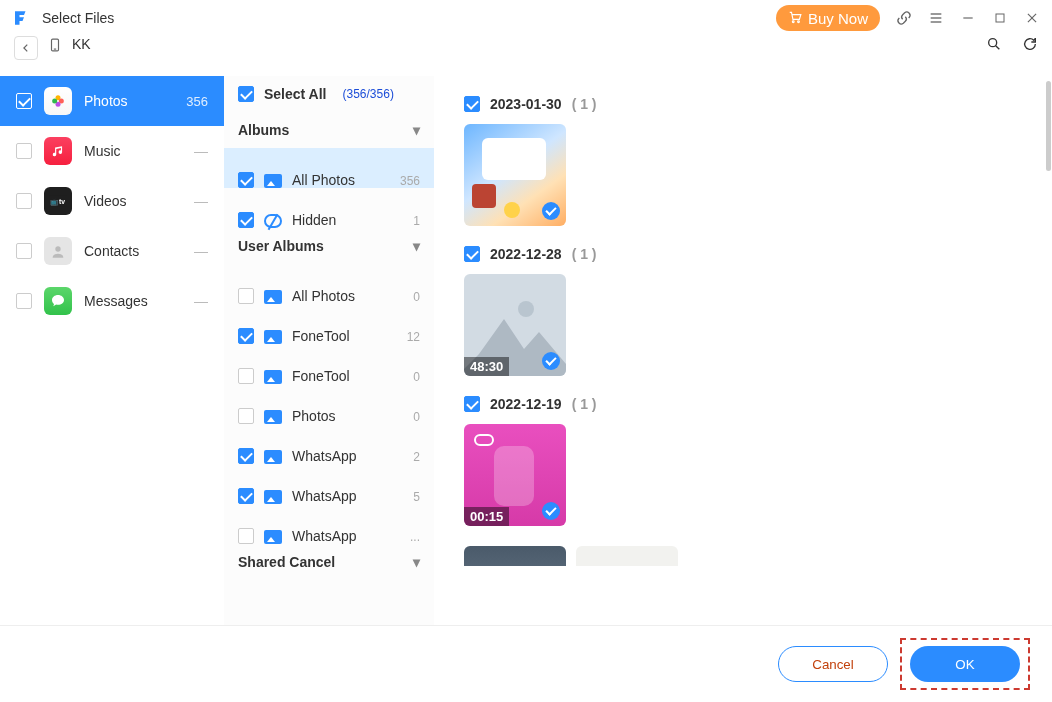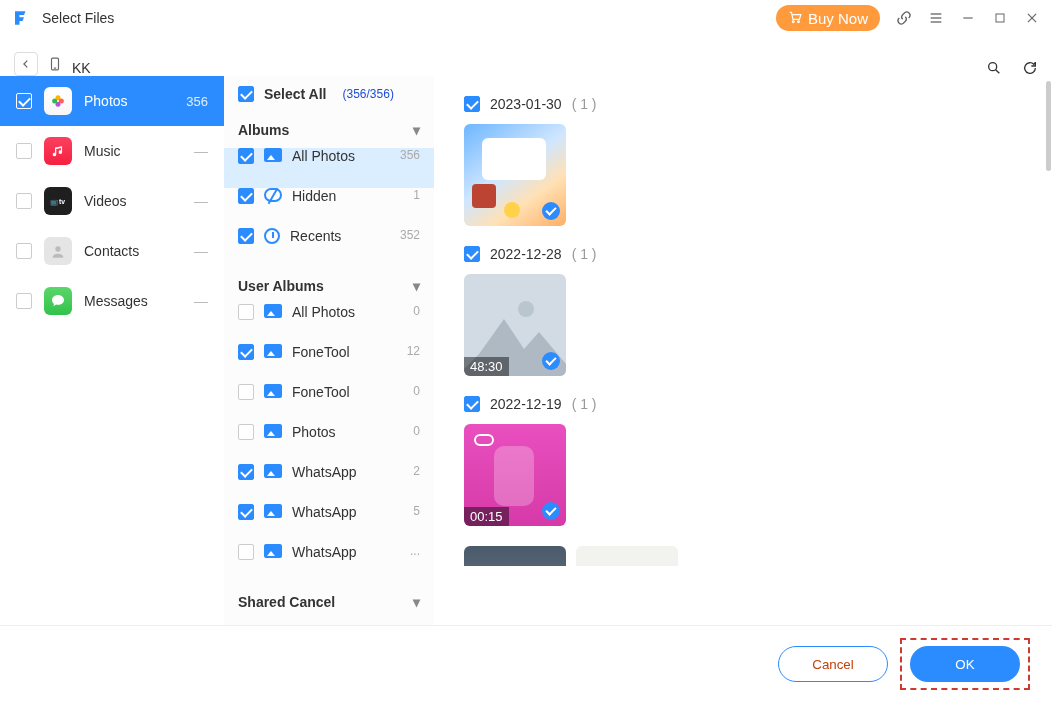--- a/index.html
+++ b/index.html
@@ -2,48 +2,48 @@
 <html><head>
 <meta charset="utf-8">
 <style>
   * { margin:0; padding:0; box-sizing:border-box; font-family:-apple-system,BlinkMacSystemFont,"Segoe UI",Arial,sans-serif; }
   body { width:1052px; height:702px; background:#fff; overflow:hidden; font-size:14px; color:#333; }
   .titlebar { display:flex; align-items:center; height:36px; padding:0 12px; gap:12px;justify-content:center; }
   .titlebar-right { margin-left:auto; display:flex; align-items:center; gap:16px; }
   .logo-f { width:18px; height:18px; display:flex; align-items:center; }
   .buy-now { background:#ff9a3d; color:#fff; border-radius:14px; height:26px; display:flex; align-items:center; gap:6px; padding:0 12px; font-size:15px; cursor:pointer; }
   .win-icon { width:16px; height:16px; display:flex; align-items:center; justify-content:center; cursor:pointer; color:#666; }
-  .toolbar2 { display:flex; align-items:flex-end; height:40px; padding:0 14px; gap:10px; }
+  .toolbar2 { display:flex; align-items:flex-start; height:40px; padding:0 14px; gap:10px; }
   .back-btn { width:24px; height:24px; border:1px solid #ddd; border-radius:4px; display:flex; align-items:center; justify-content:center; cursor:pointer; }
   .tb-right { margin-left:auto; display:flex; gap:20px; }
   .main { display:flex; height:549px; }
   .sidebar { width:224px; }
   .cat { height:50px; display:flex; align-items:center; padding:0 16px; gap:12px; cursor:pointer; }
   .cat.active { background:#2b8cff; color:#fff; }
   .cat .count { margin-left:auto; font-size:13px; opacity:0.85; }
   .cat .dash { margin-left:auto; color:#bbb; }
   .chk { width:16px; height:16px; border:1px solid #ccc; border-radius:2px; flex-shrink:0; display:flex; align-items:center; justify-content:center; background:#fff; cursor:pointer; }
   .chk.checked { background:#2b8cff; border-color:#2b8cff; }
   .chk.checked::after { content:""; width:9px; height:5px; border-left:2px solid #fff; border-bottom:2px solid #fff; transform:rotate(-45deg); margin-top:-2px; }
   .cat.active .chk { border-color:#fff; }
   .app-icon { width:28px; height:28px; border-radius:6px; display:flex; align-items:center; justify-content:center; flex-shrink:0; }
   .filter-col { width:210px; background:#fcfcfc; overflow:hidden; }
   .filter-head { display:flex; align-items:center; padding:10px 14px; gap:10px; font-weight:600; color:#333; }
   .filter-head .sub { margin-left:6px; color:#1d4ed8; font-weight:400; font-size:12px; }
   .chev-wrap { margin-left:auto; color:#888; cursor:pointer; }
-  .album-row { display:flex; align-items:flex-start; height:40px; padding:0 14px; gap:10px; cursor:pointer; }
+  .album-row { display:flex; align-items:flex-end; height:40px; padding:0 14px; gap:10px; cursor:pointer; }
   .album-row.selected { background:#dbeeff; }
   .album-row .pic-icon { width:18px; height:14px; background:#2b8cff; border-radius:2px; position:relative; flex-shrink:0; }
   .album-row .pic-icon::after { content:""; position:absolute; bottom:2px; left:3px; width:0;height:0;border-left:4px solid transparent;border-right:4px solid transparent;border-bottom:5px solid #fff; }
   .album-row .cnt { margin-left:auto; color:#aaa; font-size:12px; }
   .hidden-icon { width:18px; height:14px; border-radius:7px; border:2px solid #2b8cff; position:relative; }
   .hidden-icon::after { content:""; position:absolute; left:6px; top:-3px; width:2px; height:18px; background:#2b8cff; transform:rotate(30deg); }
   .recents-icon { width:16px; height:16px; border:2px solid #2b8cff; border-radius:50%; position:relative; }
   .recents-icon::after { content:""; position:absolute; left:6px; top:2px; width:2px; height:6px; background:#2b8cff; }
-  .content { flex:1; padding:10px 30px; overflow:hidden; }
+  .content { flex:1; padding:10px 30px; overflow:hidden;font-weight:bold; }
   .date-row { display:flex; align-items:center; gap:10px; margin-top:10px; margin-bottom:12px; }
   .date-row .cnt { color:#999; }
   .thumb-row { display:flex; gap:10px; margin-bottom:20px; }
   .thumb { width:102px; height:102px; background:#d9e4ee; border-radius:6px; position:relative; overflow:hidden; }
   .thumb .badge { position:absolute; right:6px; bottom:6px; width:18px; height:18px; background:#2b8cff; border-radius:50%; display:flex; align-items:center; justify-content:center; }
   .thumb .badge::after { content:""; width:8px; height:4px; border-left:2px solid #fff; border-bottom:2px solid #fff; transform:rotate(-45deg); margin-top:-2px; }
   .thumb .dur { position:absolute; left:0; bottom:0; background:rgba(0,0,0,0.45); color:#fff; font-size:13px; padding:2px 6px; }
   .scroll-ind { position:absolute; right:1px; top:81px; width:5px; height:90px; background:#ccc; border-radius:3px; }
   .footer { height:77px; border-top:1px solid #eee; display:flex; align-items:center; justify-content:flex-end; padding-right:22px; gap:12px; }
   .btn-cancel { border:1px solid #2b8cff; color:#c2410c; background:#fff; border-radius:22px; width:110px; height:36px; cursor:pointer; }
@@ -204,26 +204,20 @@
       <span class="pic-icon"></span>
       <span>All Photos</span>
       <span class="cnt">356</span>
     </div>
     <div class="album-row">
       <span class="chk checked"></span>
       <span class="hidden-icon"></span>
       <span>Hidden</span>
       <span class="cnt">1</span>
     </div>
-    <div class="album-row">
-      <span class="chk checked"></span>
-      <span class="recents-icon"></span>
-      <span>Recents</span>
-      <span class="cnt">352</span>
-    </div>
 
     <div class="filter-head">
       <span>User Albums</span>
       <span class="chev-wrap">▾</span>
     </div>
     <div class="album-row">
       <span class="chk"></span>
       <span class="pic-icon"></span>
       <span>All Photos</span>
       <span class="cnt">0</span>

